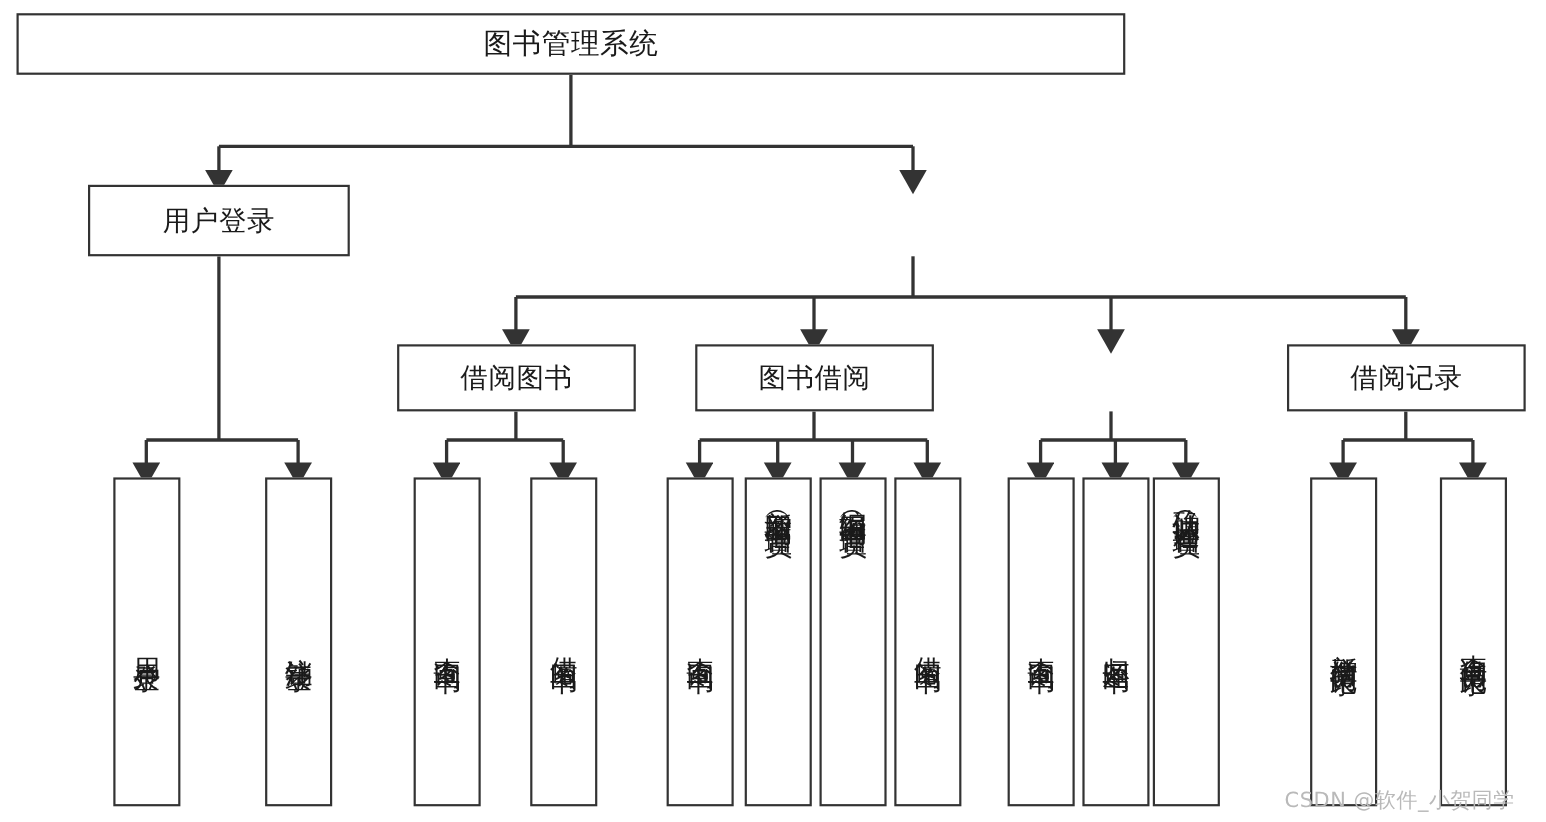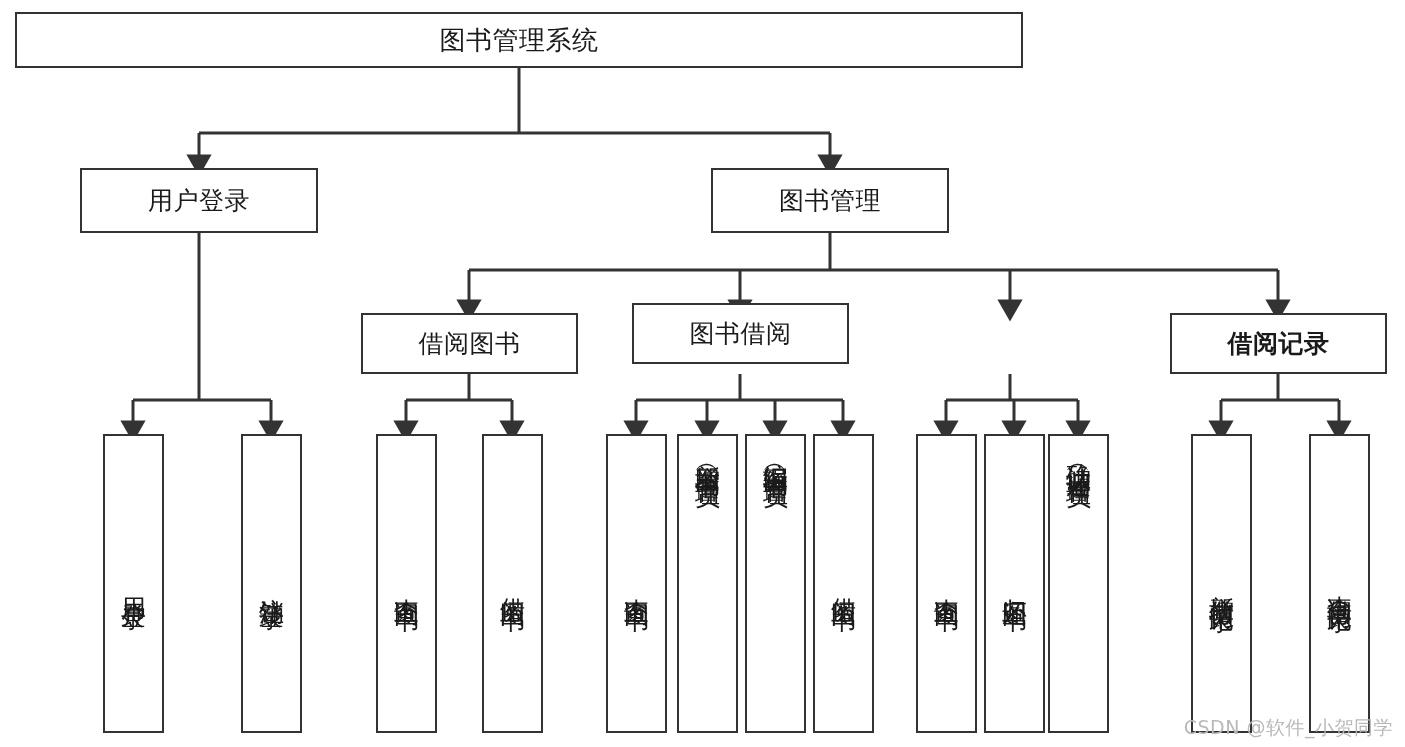--- a/index.html
+++ b/index.html
@@ -60,21 +60,21 @@
     letter-spacing: 3px;
     line-height: 1;
     max-height: 282px;
   }
   .node.vertical.centered {
     align-items: center;
     padding-top: 0;
   }
   .watermark {
     position: absolute;
-    right: 12px;
+    right: 28px;
     bottom: 6px;
     font-size: 19px;
     color: #b9b9b9;
     letter-spacing: 0.5px;
     z-index: 3;
     user-select: none;
     white-space: nowrap;
   }
 </style>
 </head>
@@ -133,34 +133,31 @@
   </svg>
 
   <div class="node root horizontal" style="left:15px; top:12px; width:1008px; height:56px;">
     <span class="node-label">图书管理系统</span>
   </div>
 
   <div class="node horizontal" style="left:80px; top:168px; width:238px; height:65px;">
     <span class="node-label">用户登录</span>
   </div>
 
-  <div class="node horizontal" style="left:711px; top:168px; width:238px; height:65px;">
-    <span class="node-label">图书管理</span>
-  </div>
 
   <div class="node horizontal" style="left:361px; top:313px; width:217px; height:61px;">
     <span class="node-label">借阅图书</span>
   </div>
 
-  <div class="node horizontal" style="left:632px; top:303px; width:217px; height:61px;">
+  <div class="node horizontal" style="left:632px; top:313px; width:217px; height:61px;">
     <span class="node-label">图书借阅</span>
   </div>
 
 
-  <div class="node horizontal" style="left:1170px; top:313px; width:217px; height:61px;font-weight:bold;">
+  <div class="node horizontal" style="left:1170px; top:313px; width:217px; height:61px;">
     <span class="node-label">借阅记录</span>
   </div>
 
   <div class="node vertical centered" style="left:103px; top:434px; width:61px; height:299px;">
     <span class="node-label">用户登录</span>
   </div>
 
   <div class="node vertical centered" style="left:241px; top:434px; width:61px; height:299px;">
     <span class="node-label">注销登录</span>
   </div>

